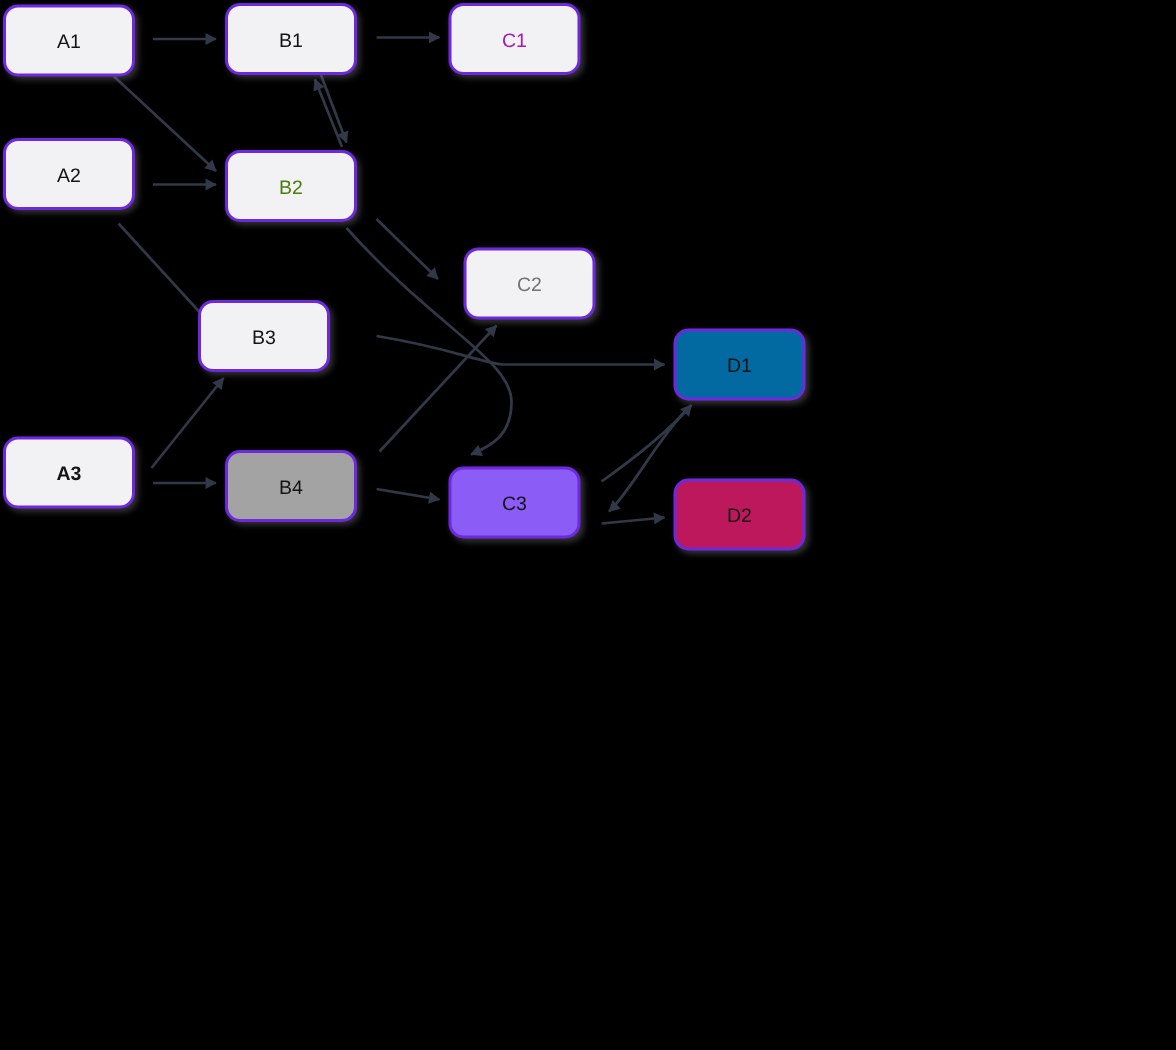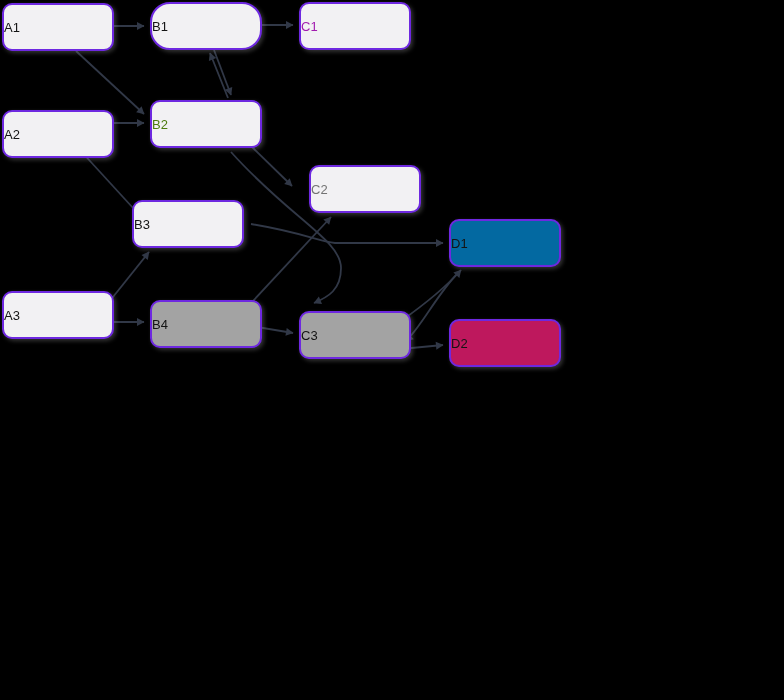--- a/index.html
+++ b/index.html
@@ -12,25 +12,25 @@
     background:#000000;
   }
   #edges-layer{
     position:absolute;left:0;top:0;width:784px;height:700px;
     pointer-events:none;
   }
   #edges-layer path{pointer-events:stroke;}
   .node{
     position:absolute;
     box-sizing:border-box;
-    width:112px;height:48px;
+    width:88px;height:48px;
     background:#F2F1F3;
     border:2px solid #6E28E0;
     border-radius:10px;
-    display:flex;align-items:center;justify-content:flex-start;
+    display:flex;align-items:center;justify-content:center;
     font-size:13px;color:#141414;
     box-shadow:2px 2px 4px rgba(130,130,130,0.40);
     cursor:grab;
     user-select:none;
   }
   .node-label{pointer-events:none;}
 </style>
 </head>
 <body>
 
@@ -58,45 +58,45 @@
         <path d="M251,326 L293,333" fill="none" stroke="#313847" stroke-width="1.8" marker-end="url(#arrow)"></path>
         <path d="M401,321 C425,304 446,287 461,270" fill="none" stroke="#313847" stroke-width="1.8" marker-end="url(#arrow)"></path>
         <path d="M458,273 C438,293 421,327 406,341" fill="none" stroke="#313847" stroke-width="1.8" marker-end="url(#arrow)"></path>
         <path d="M401,349 L443,345" fill="none" stroke="#313847" stroke-width="1.8" marker-end="url(#arrow)"></path>
       </g>
   </svg>
   <div id="nodes-layer">
       <div class="node" style="left: 2px; top: 3px; background: rgb(242, 241, 243); border-color: rgb(110, 40, 224); color: rgb(20, 20, 20);">
         <span class="node-label">A1</span>
       </div>
-      <div class="node" style="left: 2px; top: 110px; background: rgb(242, 241, 243); border-color: rgb(110, 40, 224); color: rgb(20, 20, 20);">
+      <div class="node" style="left: 2px; top: 92px; background: rgb(242, 241, 243); border-color: rgb(110, 40, 224); color: rgb(20, 20, 20);">
         <span class="node-label">A2</span>
       </div>
-      <div class="node" style="left: 2px; top: 291px; background: rgb(242, 241, 243); border-color: rgb(110, 40, 224); color: rgb(20, 20, 20);">
+      <div class="node" style="left: 2px; top: 291px; background: rgb(242, 241, 243); border-color: rgb(110, 40, 224); color: rgb(20, 20, 20); font-weight: bold;">
         <span class="node-label">A3</span>
       </div>
-      <div class="node" style="left: 150px; top: 2px; background: rgb(242, 241, 243); border-color: rgb(110, 40, 224); color: rgb(20, 20, 20); border-radius: 20px;">
+      <div class="node" style="left: 150px; top: 2px; background: rgb(242, 241, 243); border-color: rgb(110, 40, 224); color: rgb(20, 20, 20);">
         <span class="node-label">B1</span>
       </div>
       <div class="node" style="left: 150px; top: 100px; background: rgb(242, 241, 243); border-color: rgb(110, 40, 224); color: #4d7c0f;">
         <span class="node-label">B2</span>
       </div>
       <div class="node" style="left: 132px; top: 200px; background: rgb(242, 241, 243); border-color: rgb(110, 40, 224); color: rgb(20, 20, 20);">
         <span class="node-label">B3</span>
       </div>
       <div class="node" style="left: 150px; top: 300px; background: #a3a3a3; border-color: rgb(110, 40, 224); color: rgb(20, 20, 20);">
         <span class="node-label">B4</span>
       </div>
       <div class="node" style="left: 299px; top: 2px; background: rgb(242, 241, 243); border-color: rgb(110, 40, 224); color: #a21caf;">
         <span class="node-label">C1</span>
       </div>
       <div class="node" style="left: 309px; top: 165px; background: rgb(242, 241, 243); border-color: rgb(110, 40, 224); color: #737373;">
         <span class="node-label">C2</span>
       </div>
-      <div class="node" style="left: 299px; top: 311px; background: #a3a3a3; border-color: rgb(110, 40, 224); color: rgb(20, 20, 20);">
+      <div class="node" style="left: 299px; top: 311px; background: #8b5cf6; border-color: rgb(110, 40, 224); color: rgb(20, 20, 20);">
         <span class="node-label">C3</span>
       </div>
       <div class="node" style="left: 449px; top: 219px; background: #0369a1; border-color: rgb(110, 40, 224); color: rgb(20, 20, 20);">
         <span class="node-label">D1</span>
       </div>
       <div class="node" style="left: 449px; top: 319px; background: #be185d; border-color: rgb(110, 40, 224); color: rgb(20, 20, 20);">
         <span class="node-label">D2</span>
       </div>
     </div>
 </div>

